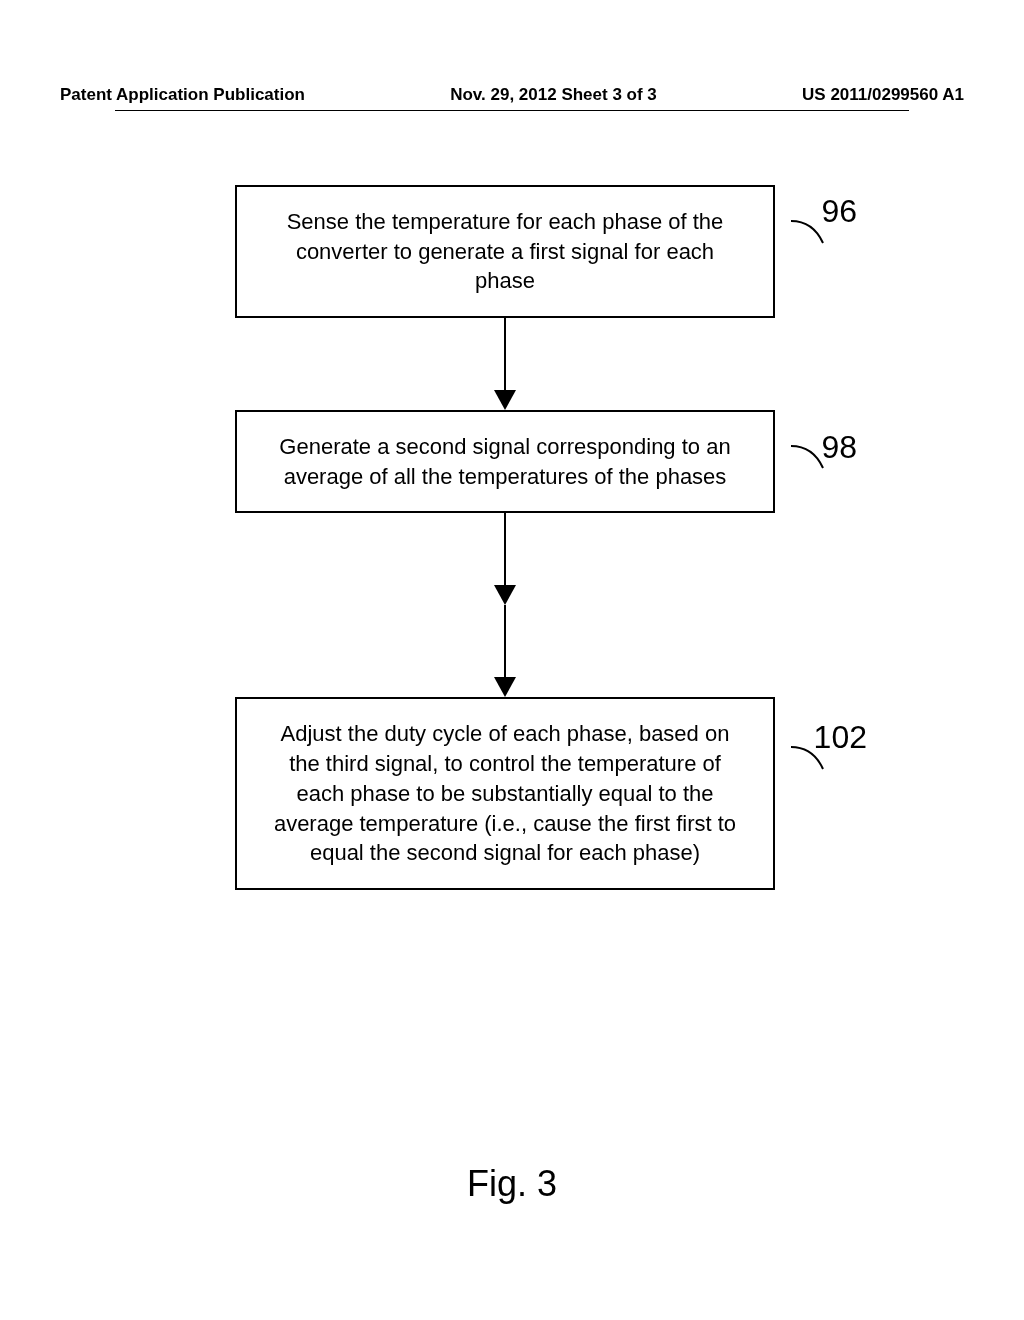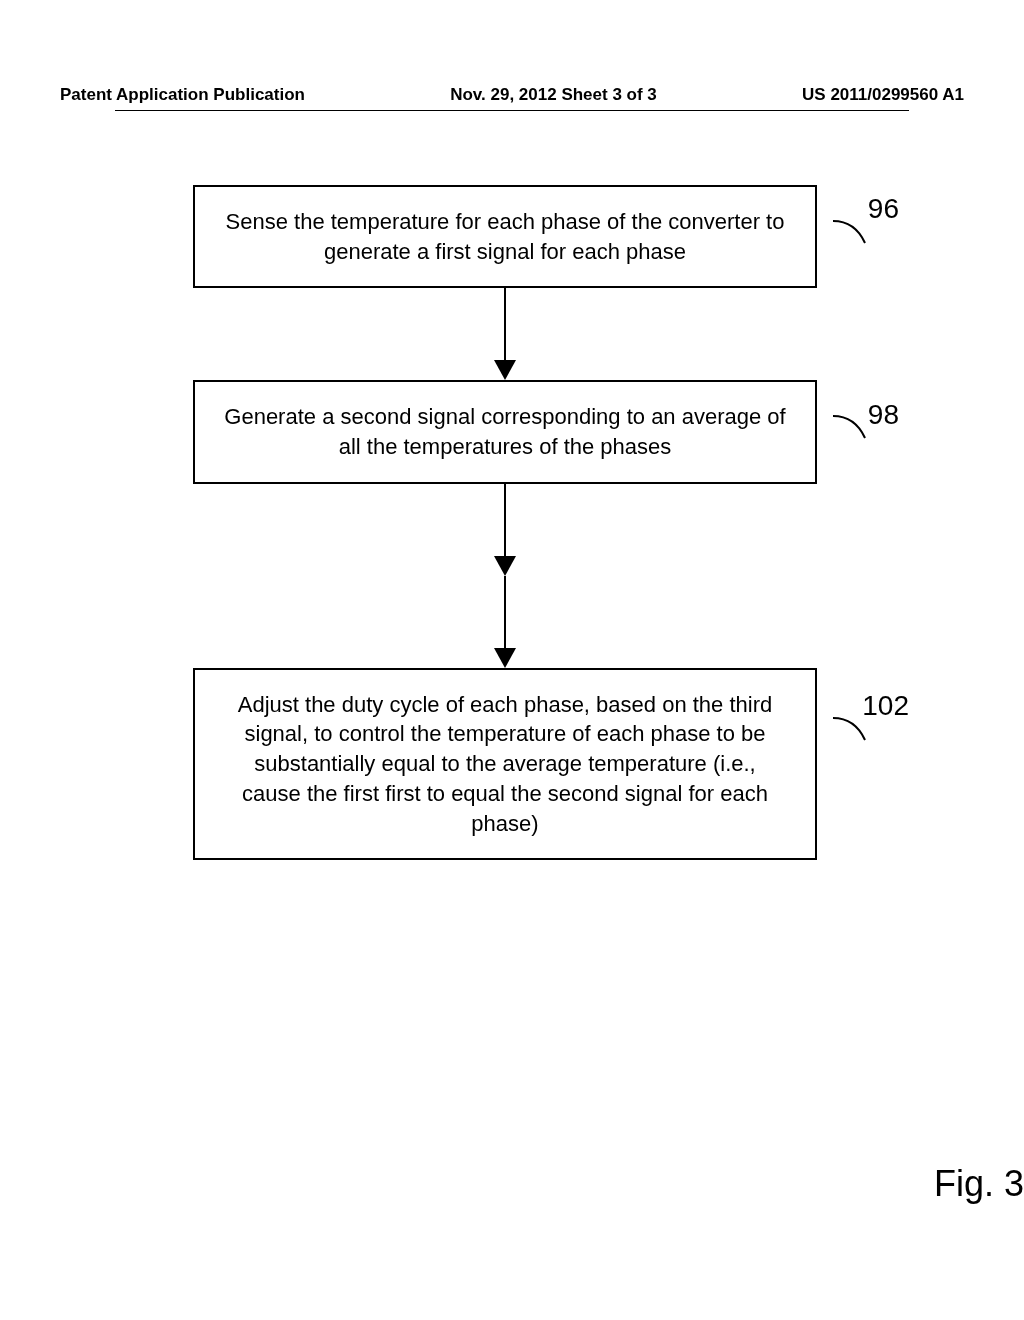--- a/index.html
+++ b/index.html
@@ -51,29 +51,29 @@
     flex-direction: column;
     align-items: center;
   }
   .step {
     position: relative;
     margin-bottom: 0;
   }
   .box {
     border: 2px solid #000;
     padding: 20px 28px;
-    width: 624px;
+    width: 540px;
     font-size: 22px;
     line-height: 1.35;
     text-align: center;
     background: #fff;
   }
   .ref-num {
     position: absolute;
-    font-size: 28px;
+    font-size: 32px;
     right: -82px;
   }
   
   .leader-svg {
     position: absolute;
     right: -58px;
     width: 44px;
     height: 32px;
   }
   .arrow {
@@ -90,21 +90,21 @@
     height: 0;
     border-left: 11px solid transparent;
     border-right: 11px solid transparent;
     border-top: 20px solid #000;
   }
   .figure-label {
     position: absolute;
     bottom: 115px;
     left: 0;
     right: 0;
-    text-align: right;
+    text-align: center;
     font-size: 36px;
     font-family: Arial, Helvetica, sans-serif;
   }
 </style>
 </head>
 <body>
 
 <div class="header">
   <span class="header-left">Patent Application Publication</span>
   <span class="header-center">Nov. 29, 2012  Sheet 3 of 3</span>

